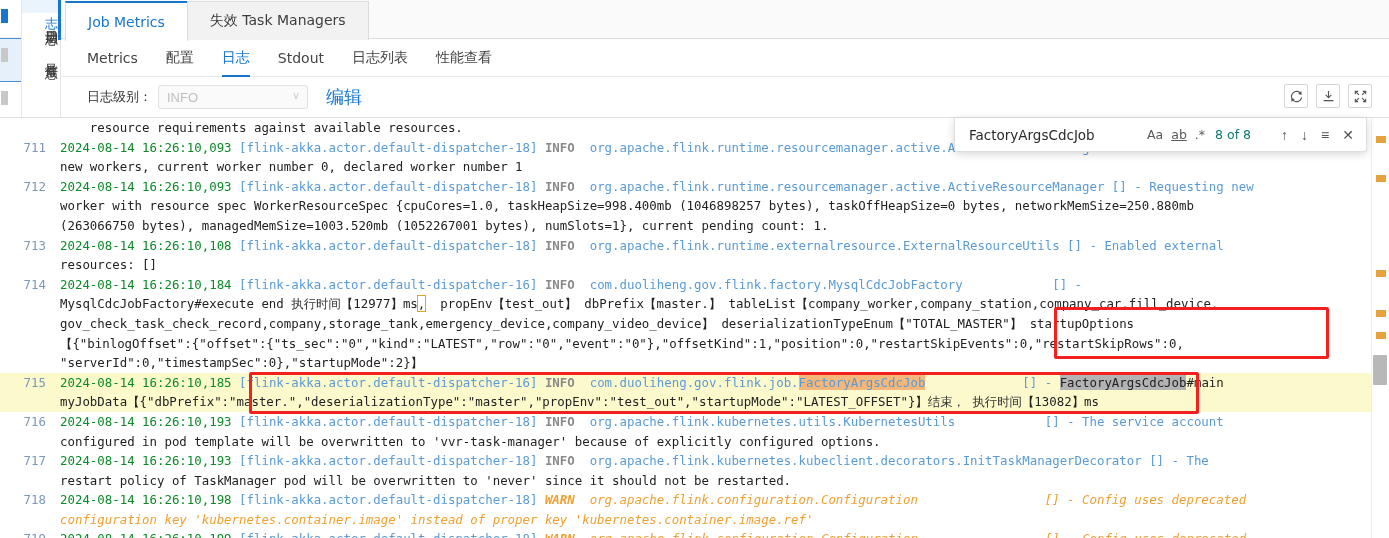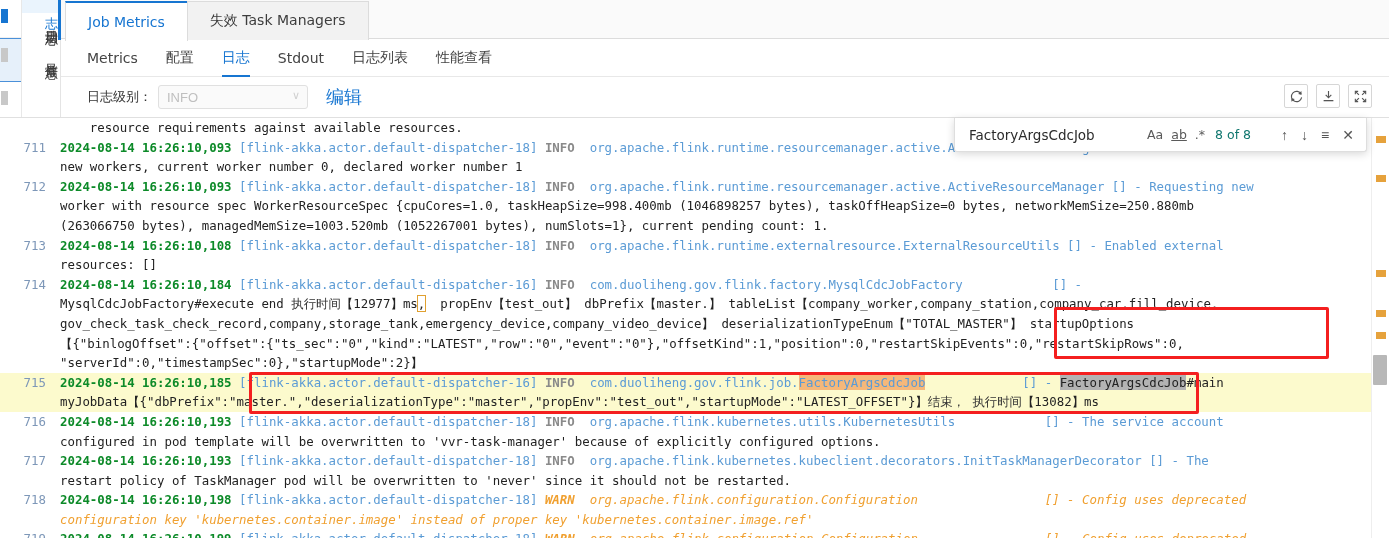--- a/index.html
+++ b/index.html
@@ -125,21 +125,21 @@
     font-size: 12.4px; line-height: 19.6px;
     white-space: pre; overflow: hidden;
   }
   .logline { display: block; position: relative; padding-left: 60px; }
   .logline.hl { background: #fcfacd; }
   .gutter {
     position: absolute; left: 0; width: 46px; text-align: right;
     color: #7d97b8; font-family: "DejaVu Sans Mono", monospace; font-size: 12.4px;
     user-select: none;
   }
-  .ts    { color: #0c8a28; font-weight: bold; }
+  .ts    { color: #0c8a28; font-weight: normal; }
   .thr   { color: #5b9bd5; }
   .lvlI  { color: #8a8a8a; font-weight: bold; }
   .lvlW  { color: #f0a030; font-weight: bold; font-style: italic; }
   .cls   { color: #5b9bd5; }
   .warnc { color: #f0a030; font-style: italic; }
   .plain { color: #222; }
   .cjk   { font-family: "DejaVu Sans", sans-serif; }
   .mark  { background: #f5b87a; }
   .mark-cur { background: #b3b3b3; }
   .caret-box { outline: 1px solid #e0a030; }

